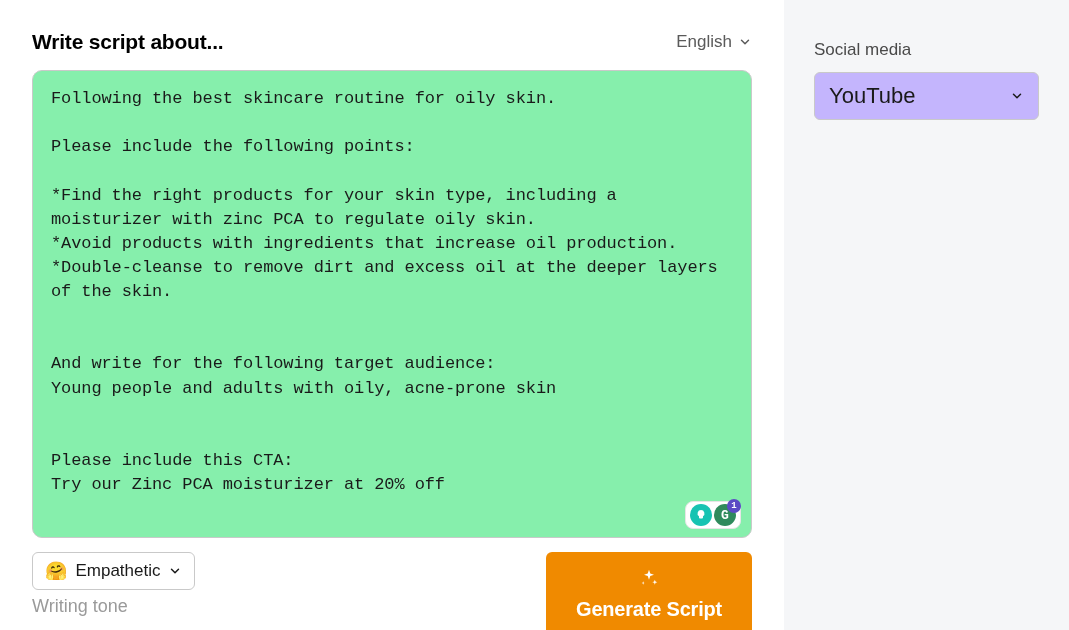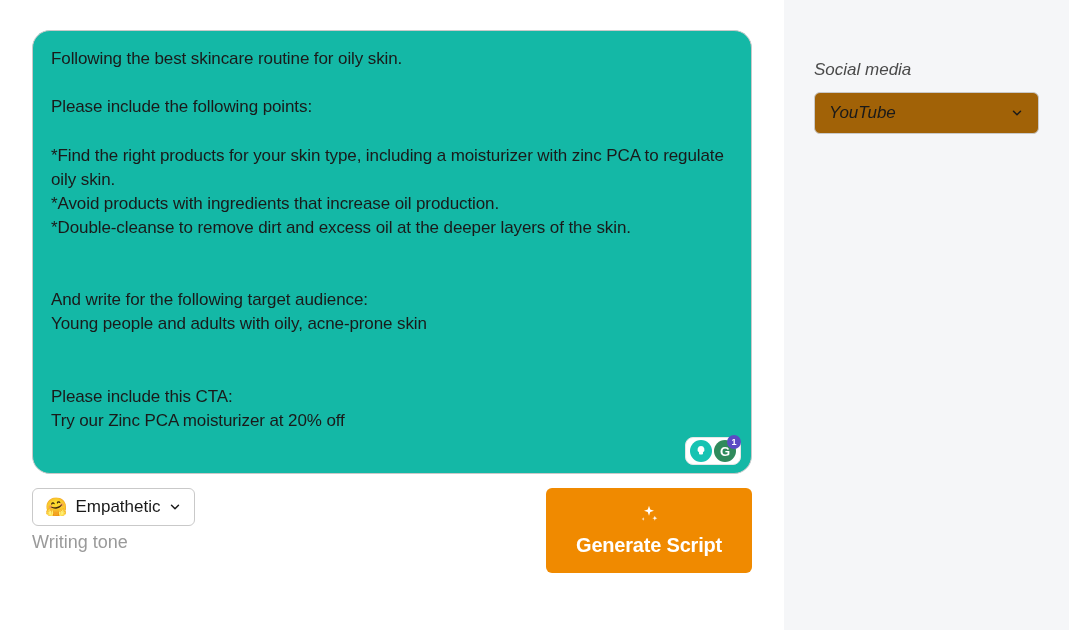--- a/index.html
+++ b/index.html
@@ -11,22 +11,21 @@
     display: flex;
   }
   .main {
     flex: 0 0 784px;
     padding: 30px 32px 20px 32px;
     background: #fff;
   }
   .sidebar {
     flex: 1;
     background: #f5f6f8;
-    padding: 60px 30px;
-    font-style: italic;
+    padding: 40px 30px;
   }
   .header-row {
     display: flex;
     justify-content: space-between;
     align-items: center;
     margin-bottom: 16px;
   }
   .title {
     font-size: 21px;
     font-weight: 700;
@@ -40,23 +39,24 @@
     color: #5a5a5a;
     font-size: 17px;
     cursor: pointer;
   }
   .chev {
     width: 14px;
     height: 14px;
   }
   .textarea-wrap {
     border: 1px solid #c9c9c9;
-    border-radius: 18px;
+    border-radius: 10px;
     position: relative;
-    background: #14b8a6;
+    background: #86efac;
+    font-family: Liberation Mono, monospace;
   }
   .textarea {
     width: 100%;
     min-height: 440px;
     padding: 16px 18px 40px 18px;
     font-size: 17px;
     line-height: 1.42;
     color: #1a1a1a;
     font-family: inherit;
     letter-spacing: -0.1px;
@@ -152,34 +152,43 @@
   }
   .side-label {
     font-size: 17px;
     color: #4a4a4a;
     margin-bottom: 12px;
   }
   .side-select {
     width: 100%;
     border: 1px solid #c9c9c9;
     border-radius: 6px;
-    background: #a16207;
+    background: #c4b5fd;
     padding: 10px 14px;
     display: flex;
     justify-content: space-between;
     align-items: center;
-    font-size: 17px;
+    font-size: 22px;
     color: #1a1a1a;
     cursor: pointer;
   }
 </style>
 </head>
 <body>
 
 <div class="main">
+  <div class="header-row">
+    <div class="title">Write script about...</div>
+    <div class="lang-select">
+      <span>English</span>
+      <svg class="chev" viewBox="0 0 24 24" fill="none" stroke="#5a5a5a" stroke-width="2.5" stroke-linecap="round" stroke-linejoin="round">
+          <polyline points="6 9 12 15 18 9"></polyline>
+        </svg>
+    </div>
+  </div>
 
   <div class="textarea-wrap">
     <div class="textarea">Following the best skincare routine for oily skin.
 
 Please include the following points:
 
 *Find the right products for your skin type, including a moisturizer with zinc PCA to regulate oily skin.
 *Avoid products with ingredients that increase oil production.
 *Double-cleanse to remove dirt and excess oil at the deeper layers of the skin.
 

